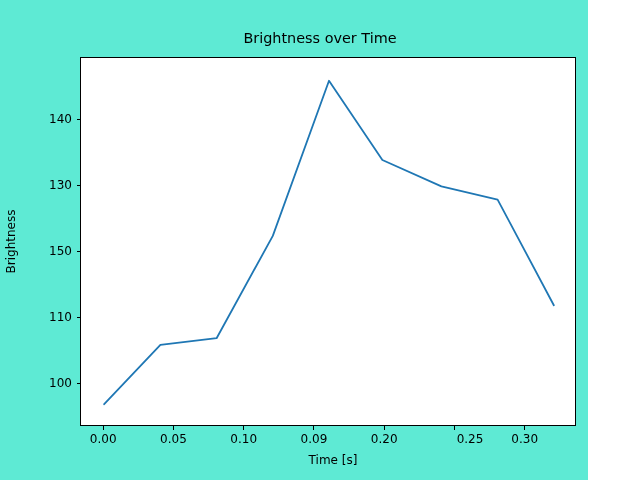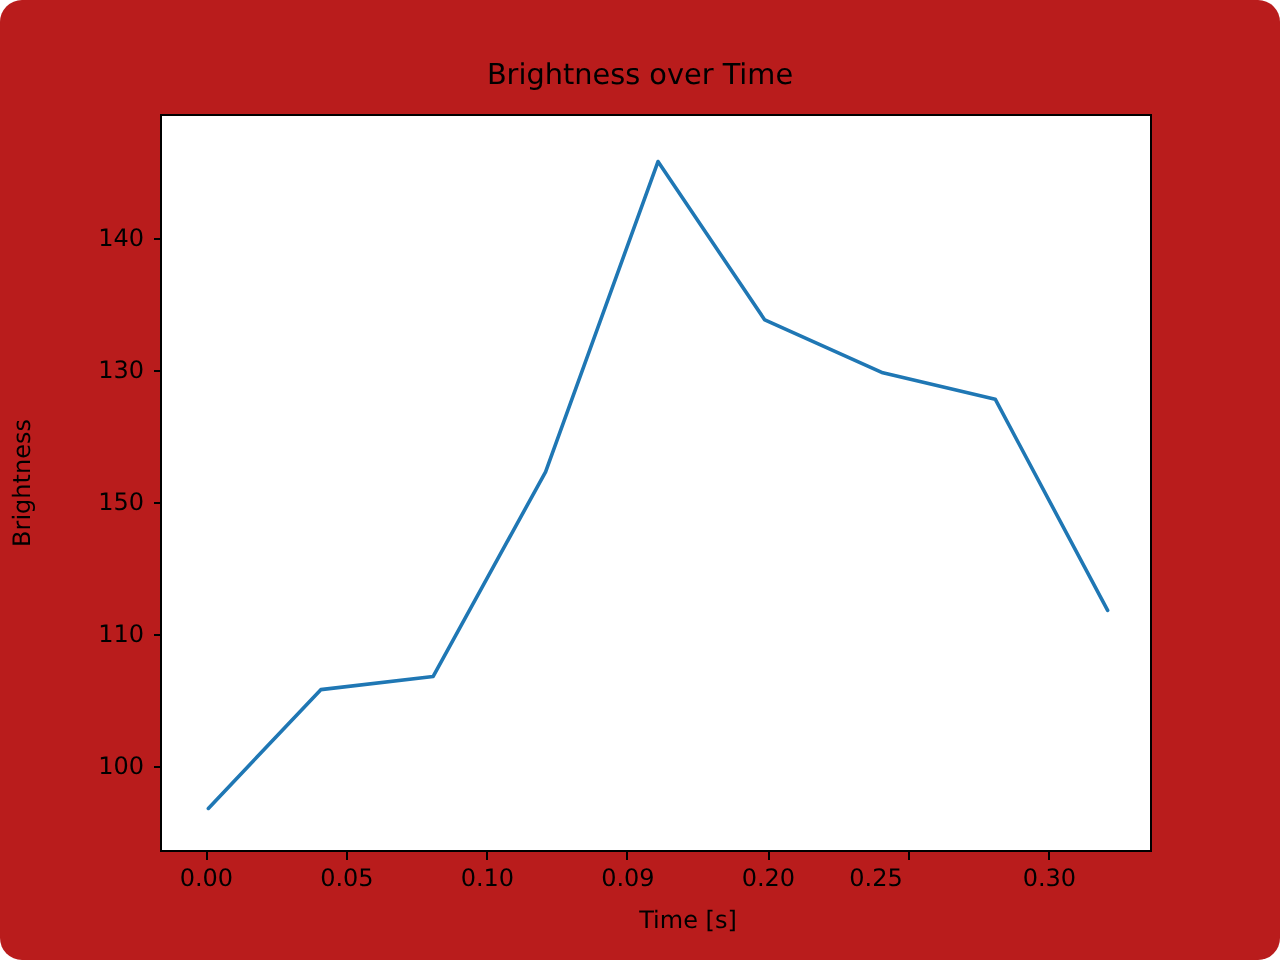--- a/index.html
+++ b/index.html
@@ -8,24 +8,23 @@
     background: #ffffff;
   }
   body {
     width: 640px;
     height: 480px;
     font-family: "DejaVu Sans", sans-serif;
     overflow: hidden;
   }
   #figure {
     position: relative;
-    width: 640px;
+    width: 588px;
     height: 480px;
-    background: #b91c1c;
-    border-radius: 11px;
+    background: #5eead4;
   }
   #chart-title {
     position: absolute;
     left: 0;
     top: 30px;
     width: 640px;
     text-align: center;
     font-size: 14.4px;
     color: #000000;
     letter-spacing: 0px;
@@ -74,21 +73,21 @@
     color: #000000;
   }
   .xtick-mark {
     position: absolute;
     width: 1.1px;
     height: 3.5px;
     background: #000000;
   }
   #xlabel {
     position: absolute;
-    left: 96px;
+    left: 85px;
     top: 453px;
     width: 496px;
     text-align: center;
     font-size: 12px;
     color: #000000;
   }
   #ylabel {
     position: absolute;
     left: 0px;
     top: 57px;
@@ -131,21 +130,21 @@
       <div class="xtick-label" style="left: 103.184px; top: 432px;">0.00</div>
       <div class="xtick-mark" style="left: 172.889px; top: 426px;"></div>
       <div class="xtick-label" style="left: 173.439px; top: 432px;">0.05</div>
       <div class="xtick-mark" style="left: 243.144px; top: 426px;"></div>
       <div class="xtick-label" style="left: 243.694px; top: 432px;">0.10</div>
       <div class="xtick-mark" style="left: 313.399px; top: 426px;"></div>
       <div class="xtick-label" style="left: 313.949px; top: 432px;">0.09</div>
       <div class="xtick-mark" style="left: 383.654px; top: 426px;"></div>
       <div class="xtick-label" style="left: 384.204px; top: 432px; text-align: center;">0.20</div>
       <div class="xtick-mark" style="left: 453.909px; top: 426px;"></div>
-      <div class="xtick-label" style="left: 438px; top: 432px;">0.25</div>
+      <div class="xtick-label" style="left: 470px; top: 432px;">0.25</div>
       <div class="xtick-mark" style="left: 524.164px; top: 426px;"></div>
       <div class="xtick-label" style="left: 524.714px; top: 432px;">0.30</div>
     </div>
 
   <div id="plot-area">
     <svg id="plot-svg" viewBox="0 0 496 369" preserveAspectRatio="none">
       <polyline id="series-line" fill="none" stroke="#1f77b4" stroke-width="1.8" stroke-linejoin="round" stroke-linecap="round" points="23.18,346.23 79.39,286.82 135.59,280.22 191.80,177.90 248.00,22.77 301.39,101.99 360.41,128.39 416.61,141.59 472.82,247.21"></polyline>
     </svg>
   </div>
 

